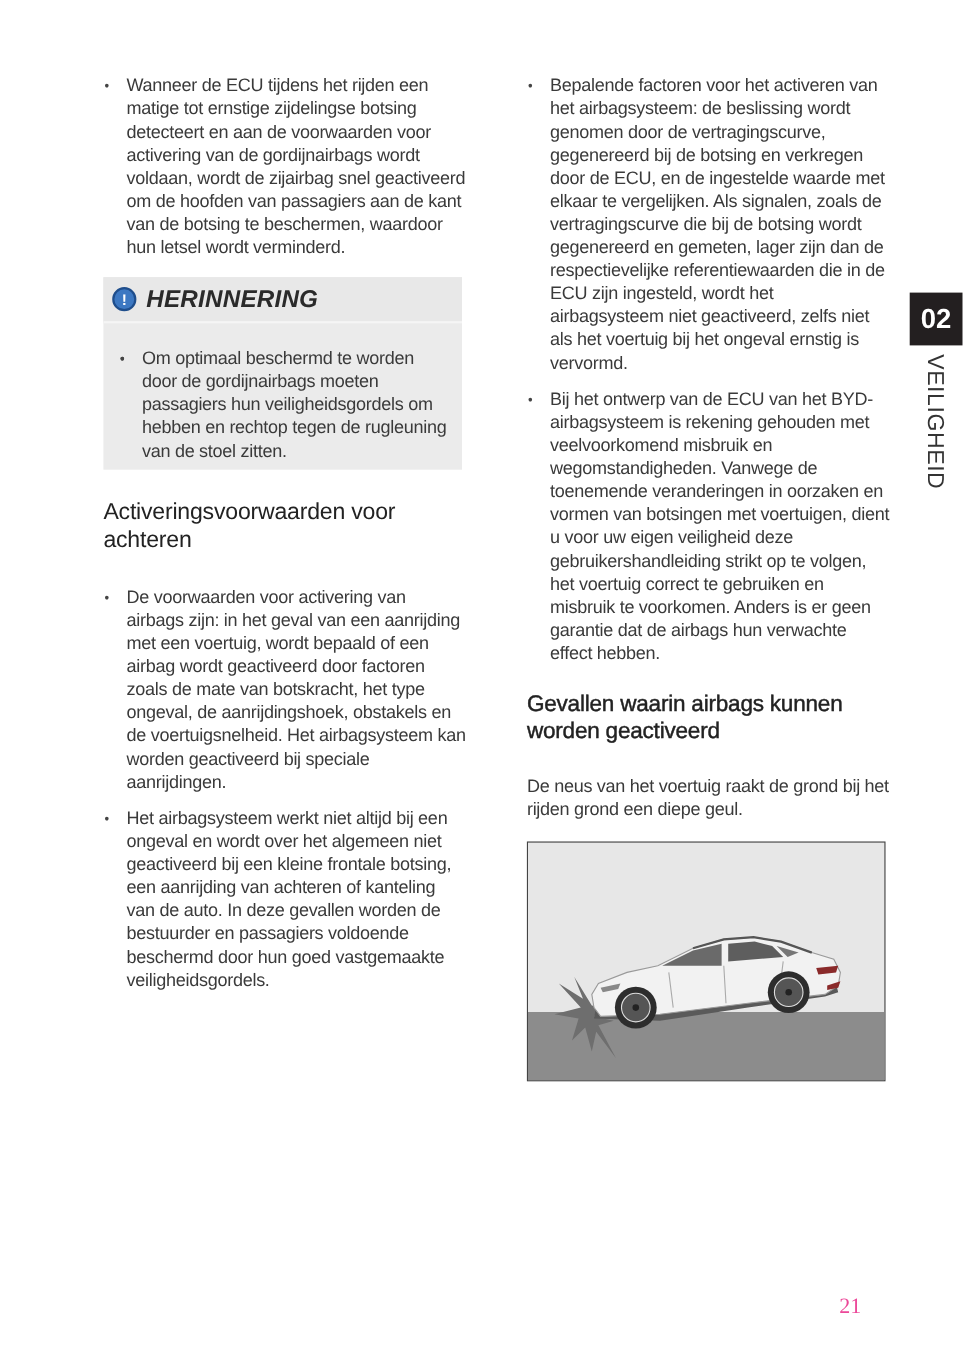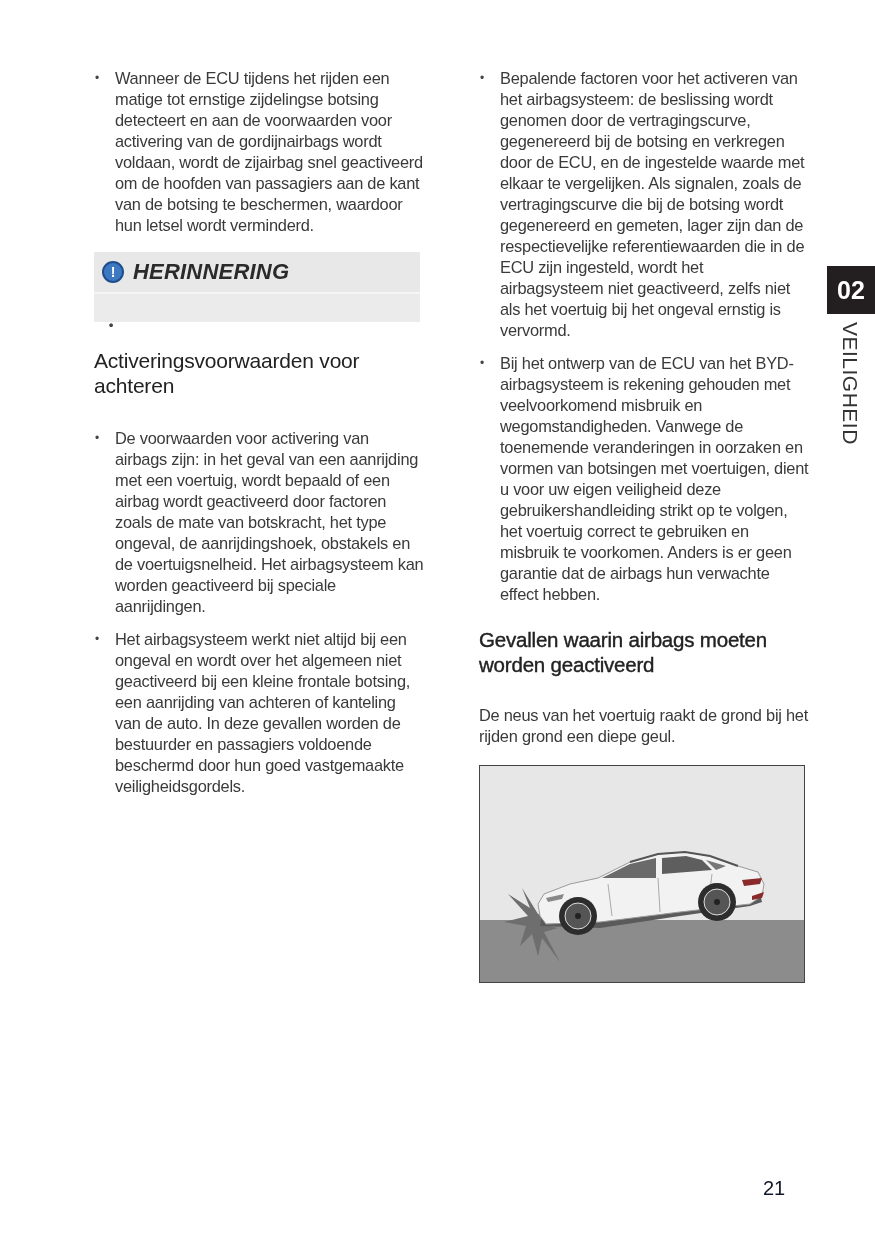--- a/index.html
+++ b/index.html
@@ -70,21 +70,21 @@
       position: absolute; left: 827px; top: 266px; width: 48px; height: 48px;
       background: #231f20; color: #fff; font-weight: bold; font-size: 25px;
       display: flex; align-items: center; justify-content: center;
     }
     .tab-label {
       position: absolute; left: 838px; top: 322px;
       writing-mode: vertical-rl; font-size: 21px; color: #333;
       letter-spacing: 0.5px;
     }
     .page-num {
-      position: absolute; left: 763px; top: 1177px; font-size: 20px; color: #0f172a;
+      position: absolute; left: 763px; top: 1177px; font-size: 20px; color: #ec4899; font-family: Liberation Serif, serif;
     }
   </style>
 </head>
 <body>
 
 <div class="col col-left">
   <ul class="bullets">
     <li>
       <span class="dot">•</span>
       <span>Wanneer de ECU tijdens het rijden een matige tot ernstige zijdelingse botsing detecteert en aan de voorwaarden voor activering van de gordijnairbags wordt voldaan, wordt de zijairbag snel geactiveerd om de hoofden van passagiers aan de kant van de botsing te beschermen, waardoor hun letsel wordt verminderd.</span>
@@ -96,20 +96,21 @@
       <span class="notice-icon">!</span>
       <span class="notice-title">HERINNERING</span>
     </div>
     <div class="notice-body">
       <ul class="bullets">
         <li>
           <span class="dot">•</span>
         </li>
         <li>
           <span class="dot">•</span>
+          <span>Om optimaal beschermd te worden door de gordijnairbags moeten passagiers hun veiligheidsgordels om hebben en rechtop tegen de rugleuning van de stoel zitten.</span>
         </li>
       </ul>
     </div>
   </div>
 
   <h3 class="sub">Activeringsvoorwaarden voor achteren</h3>
 
   <ul class="bullets gap-list">
     <li>
       <span class="dot">•</span>
@@ -127,21 +128,21 @@
     <li>
       <span class="dot">•</span>
       <span>Bepalende factoren voor het activeren van het airbagsysteem: de beslissing wordt genomen door de vertragingscurve, gegenereerd bij de botsing en verkregen door de ECU, en de ingestelde waarde met elkaar te vergelijken. Als signalen, zoals de vertragingscurve die bij de botsing wordt gegenereerd en gemeten, lager zijn dan de respectievelijke referentiewaarden die in de ECU zijn ingesteld, wordt het airbagsysteem niet geactiveerd, zelfs niet als het voertuig bij het ongeval ernstig is vervormd.</span>
     </li>
     <li>
       <span class="dot">•</span>
       <span>Bij het ontwerp van de ECU van het BYD-airbagsysteem is rekening gehouden met veelvoorkomend misbruik en wegomstandigheden. Vanwege de toenemende veranderingen in oorzaken en vormen van botsingen met voertuigen, dient u voor uw eigen veiligheid deze gebruikershandleiding strikt op te volgen, het voertuig correct te gebruiken en misbruik te voorkomen. Anders is er geen garantie dat de airbags hun verwachte effect hebben.</span>
     </li>
   </ul>
 
-  <h3 class="sub-bold">Gevallen waarin airbags moeten worden geactiveerd</h3>
+  <h3 class="sub-bold">Gevallen waarin airbags kunnen worden geactiveerd</h3>
   <p class="para">De neus van het voertuig raakt de grond bij het rijden grond een diepe geul.</p>
 
   <div class="figure">
     <div class="ground"></div>
     <svg width="324" height="216" viewBox="0 0 324 216">
 
       <polygon points="28,128 50,142 42,122 58,148 66,150 60,158 78,162 64,166 80,196 62,172 58,190 52,168 40,180 46,160 24,156 48,150" fill="#6e6e6e"></polygon>
 
       <path d="M60,160 L120,162 L200,150 L270,140 L282,136 L280,128 L200,138 L120,150 L62,148 Z" fill="#5a5a5a"></path>
 

